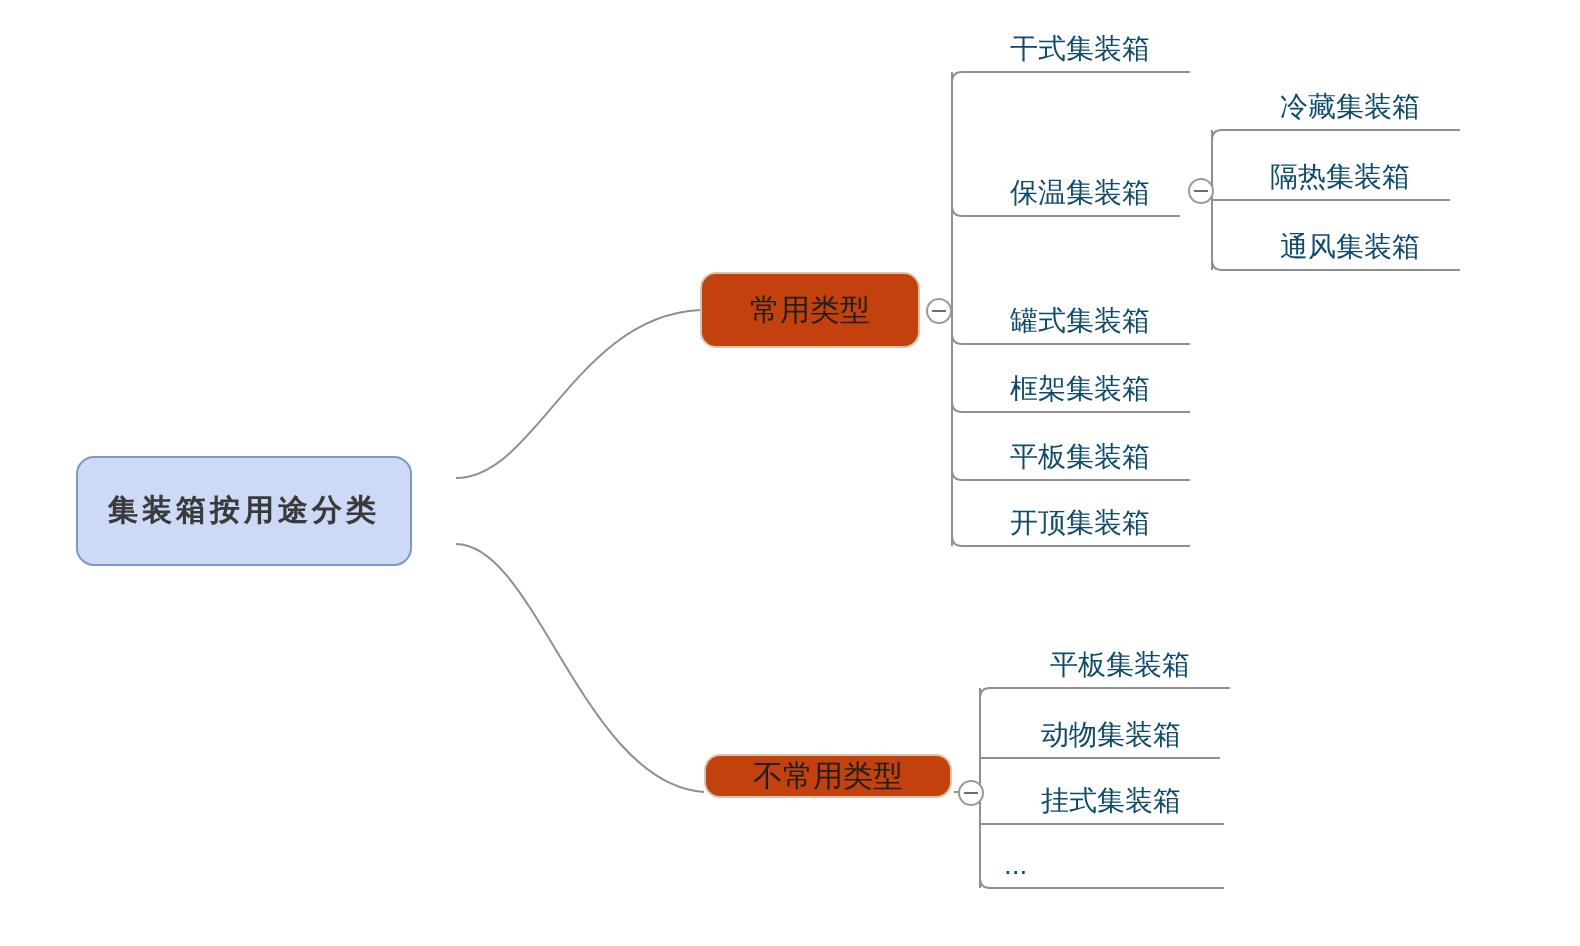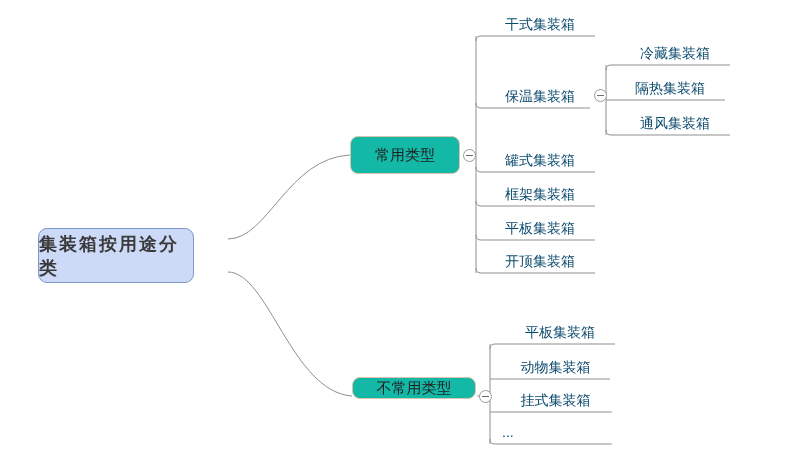--- a/index.html
+++ b/index.html
@@ -40,21 +40,21 @@
     color: #3a3a3a;
     font-weight: bold;
     letter-spacing: 2px;
     z-index: 3;
   }
 
   
   .branch-node {
     position: absolute;
     box-sizing: border-box;
-    background: #14b8a6;
+    background: #c2410c;
     border: 1px solid #d9c4ab;
     border-radius: 8px;
     display: flex;
     align-items: center;
     justify-content: center;
     color: #1f1f1f;
     z-index: 3;
   }
 
   
@@ -119,21 +119,21 @@
 
       <path d="M 477,396 L 490,396"></path>
       <path d="M 490,344 L 490,444"></path>
       <path d="M 490,349 Q 490,344 495,344 L 615,344"></path>
       <path d="M 490,379 L 610,379"></path>
       <path d="M 490,412 L 612,412"></path>
       <path d="M 490,439 Q 490,444 495,444 L 612,444"></path>
     </g>
   </svg>
 
-  <div class="root-node" style="left:38px; top:228px; width:156px; height:55px; font-size:18px;">
+  <div class="root-node" style="left:38px; top:228px; width:168px; height:55px; font-size:15px;">
     <span>集装箱按用途分类</span>
   </div>
 
   <div class="branch-node" style="left:350px; top:136px; width:110px; height:38px; font-size:15px;">
     <span>常用类型</span>
   </div>
   <div class="toggle" style="left:463px; top:149px;"></div>
 
   <div class="branch-node" style="left:352px; top:377px; width:124px; height:22px; font-size:15px;">
     <span>不常用类型</span>

